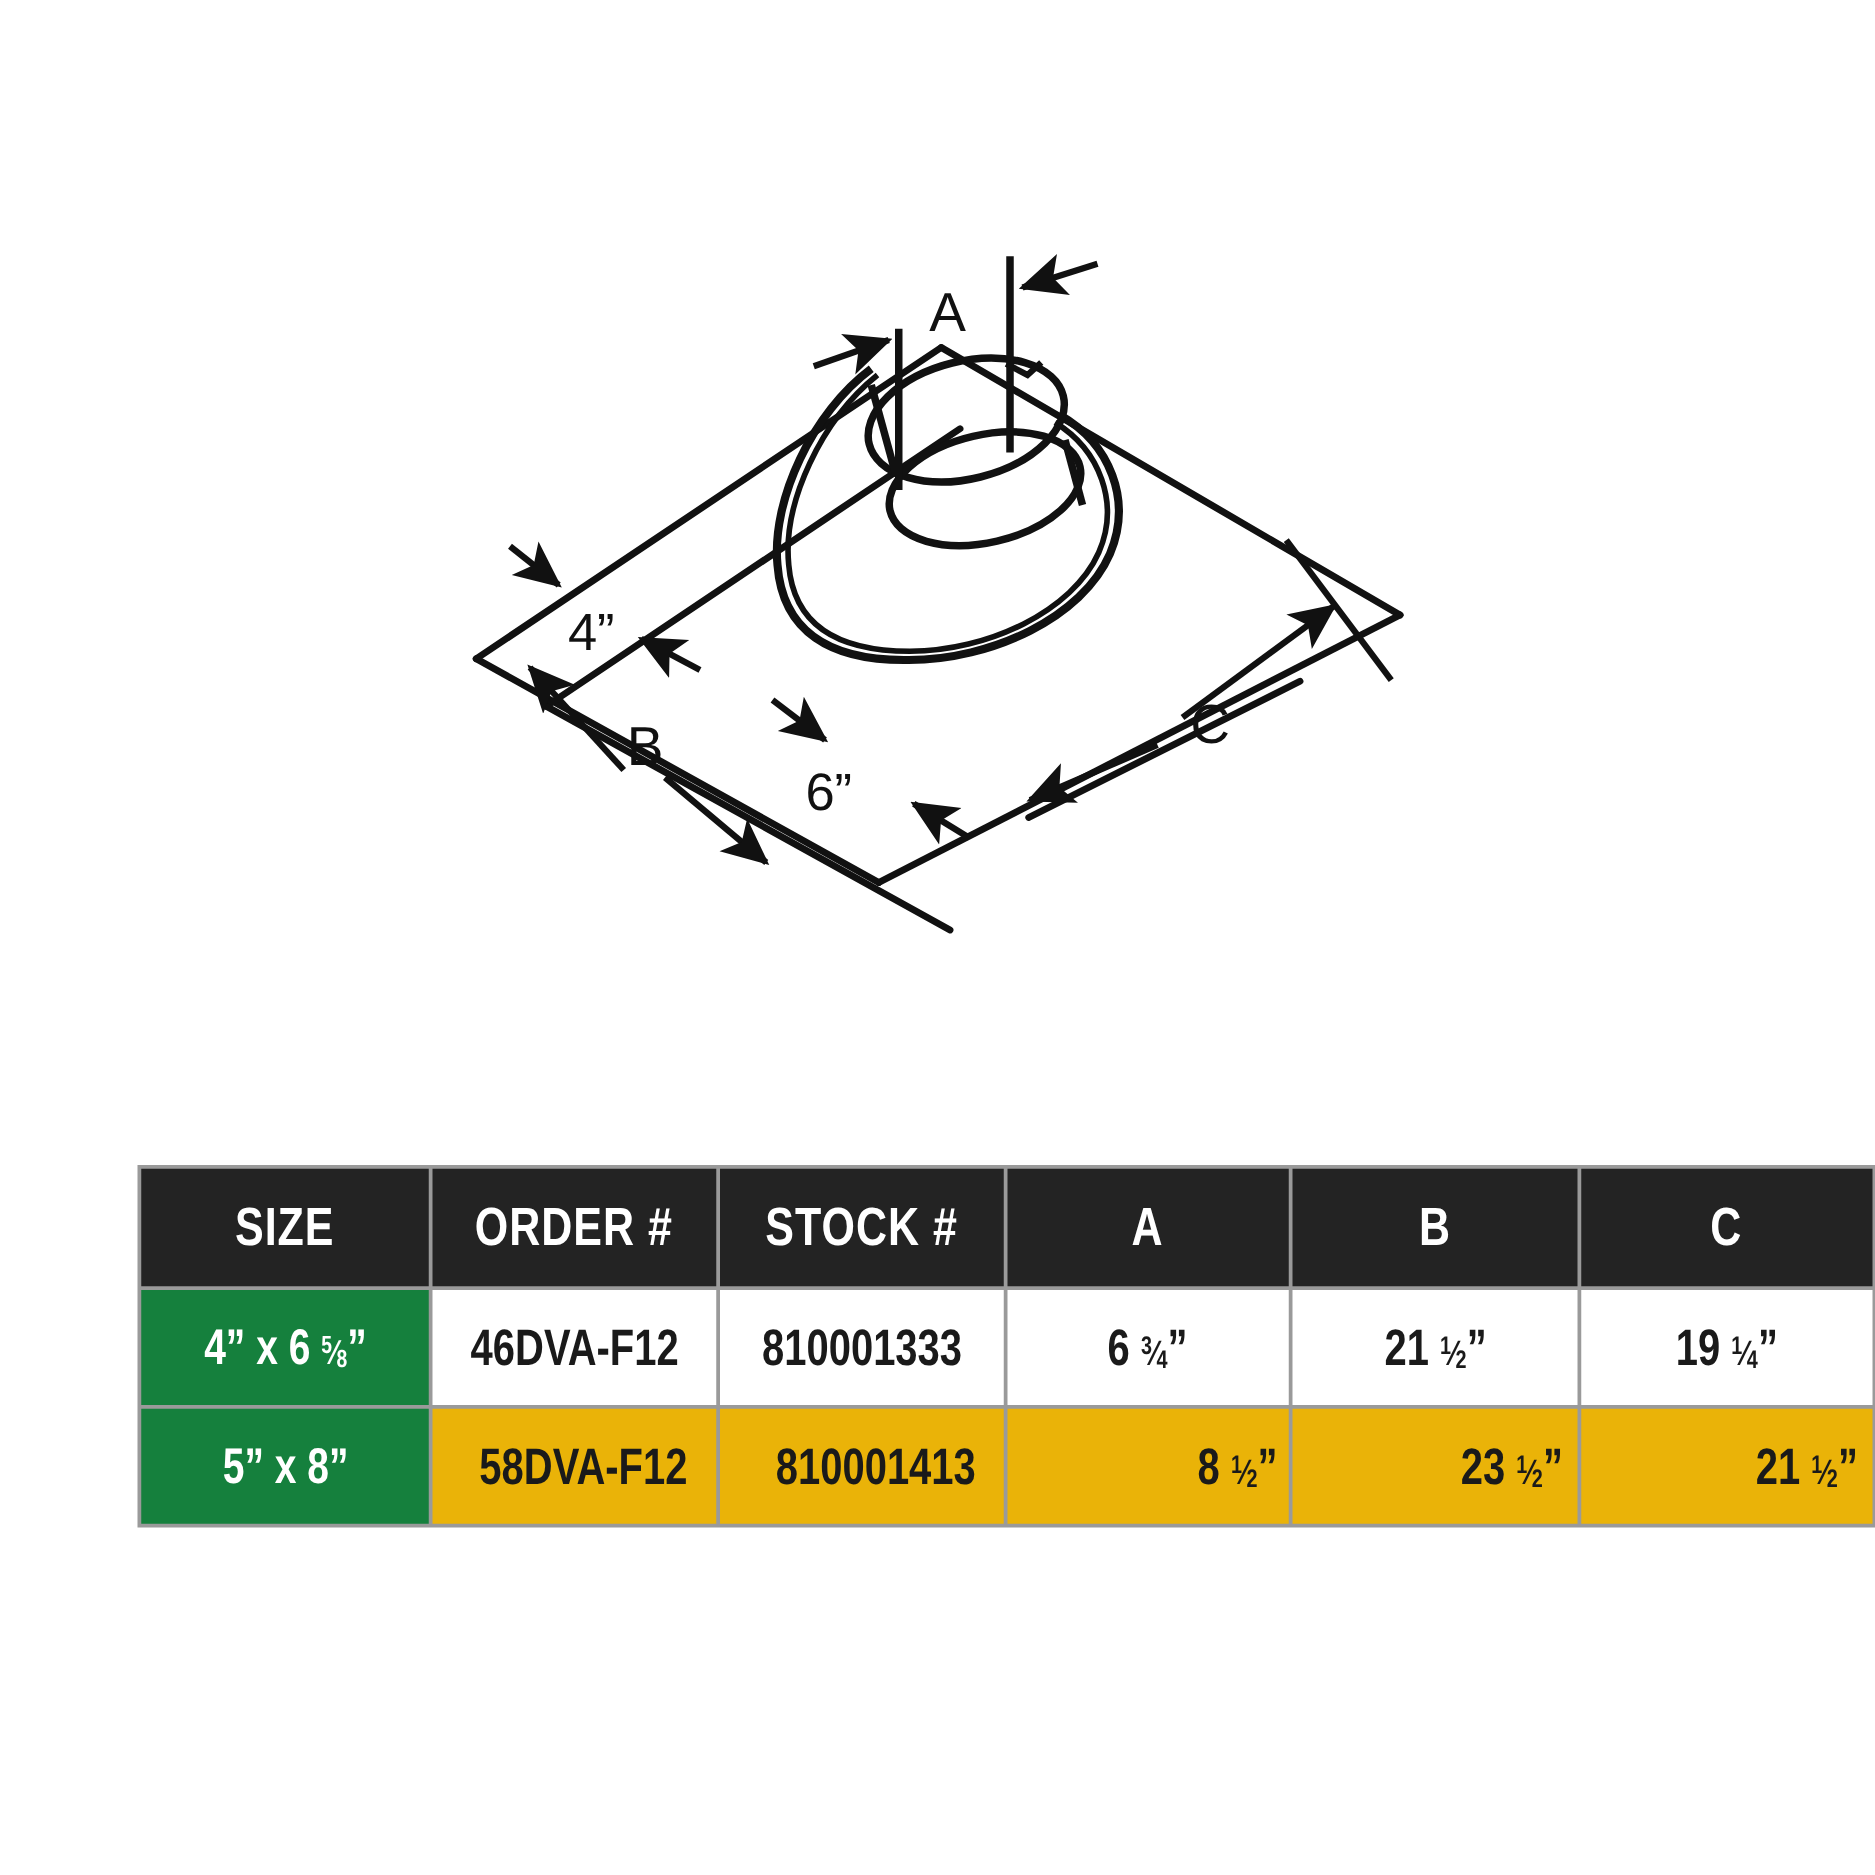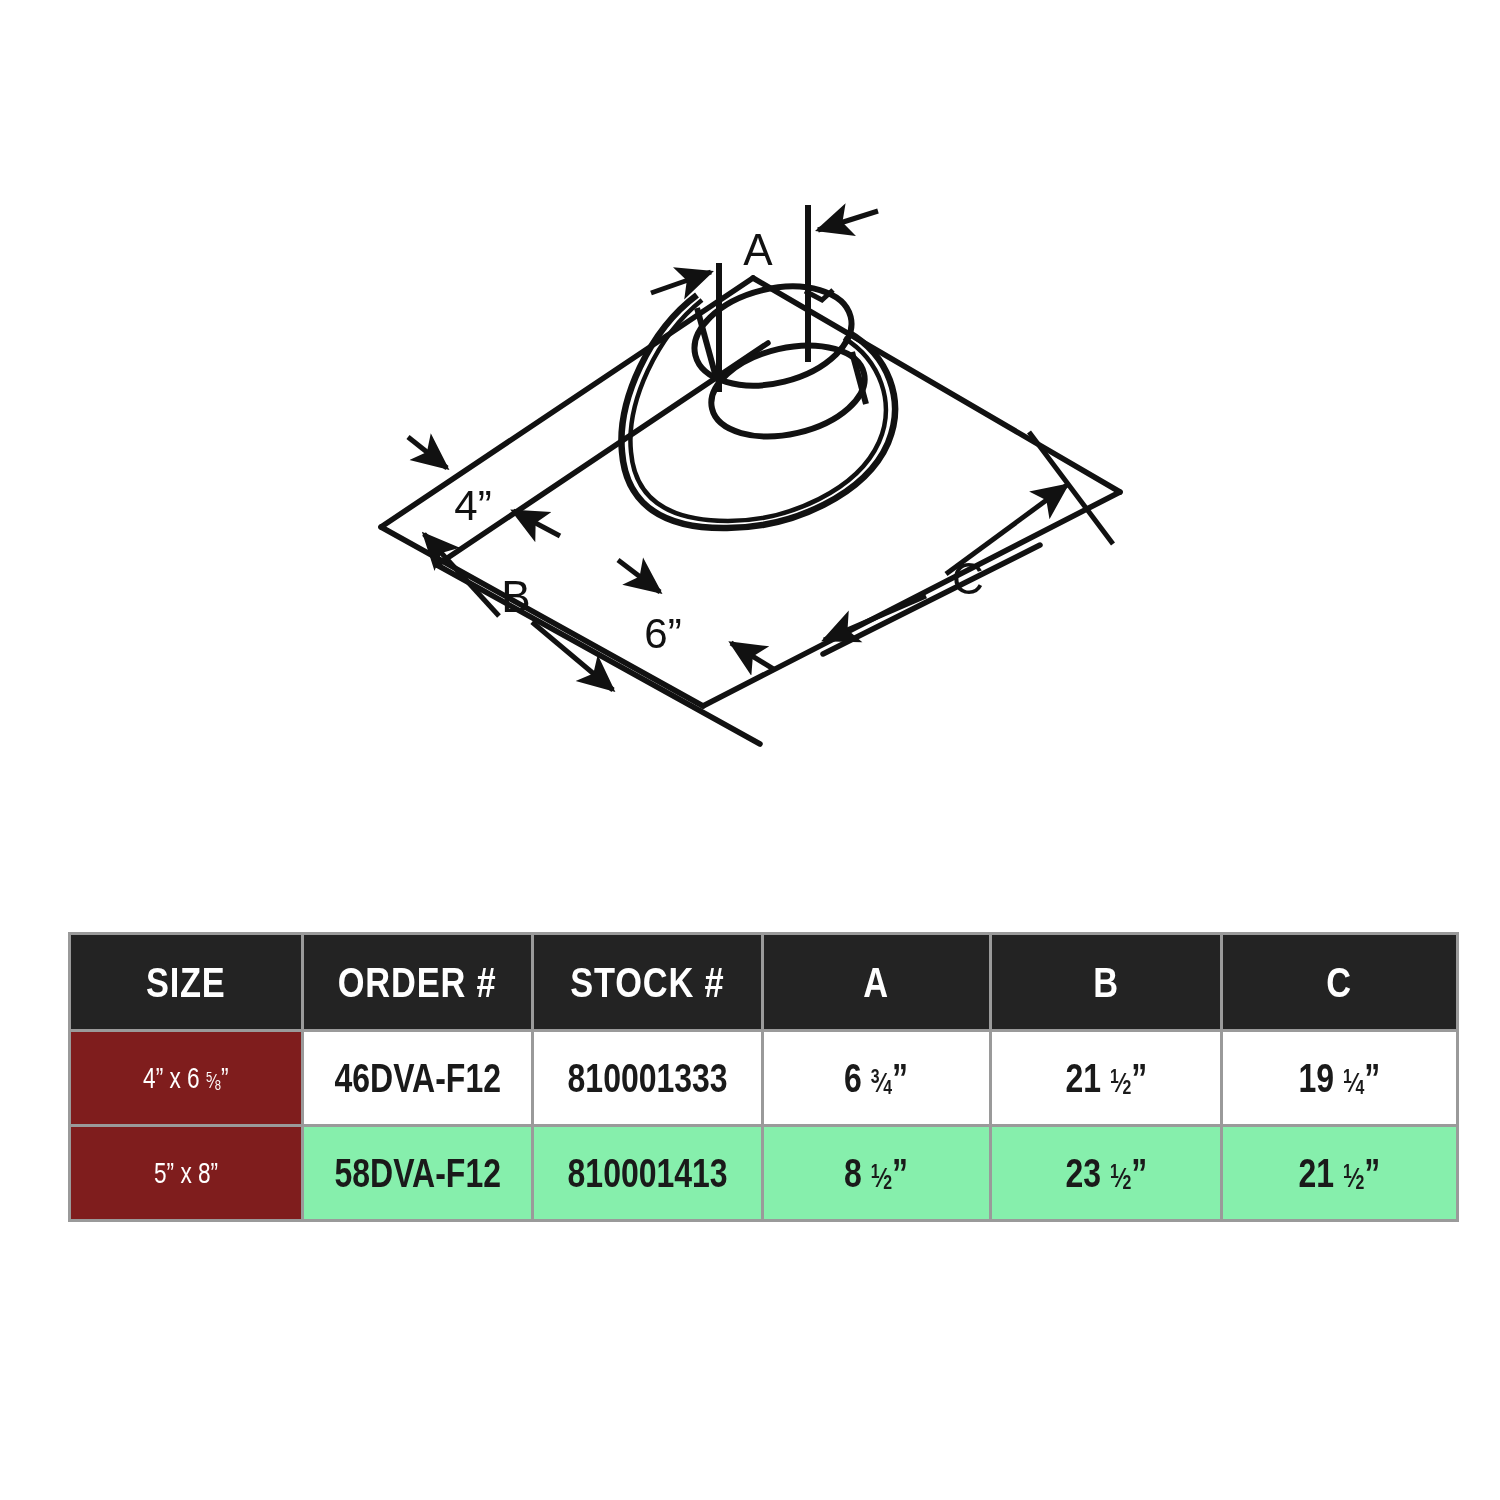--- a/index.html
+++ b/index.html
@@ -44,20 +44,21 @@
     top: 932px;
     width: 1370px;
   }
   table.spec {
     border-collapse: separate;
     border-spacing: 3px;
     width: 1370px;
     table-layout: fixed;
     background: #9a9a9a;
     box-shadow: 0 0 0 0px #9a9a9a;
+    margin-left: 42px;
   }
   table.spec th,
   table.spec td {
     padding: 0;
     margin: 0;
     text-align: center;
     vertical-align: middle;
     font-family: "Liberation Sans Narrow", "Liberation Sans", sans-serif;
   }
   table.spec thead th {
@@ -72,38 +73,39 @@
   .hdr-inner {
     display: inline-block;
     transform: scaleX(0.80);
     white-space: nowrap;
   }
   table.spec thead th {
     transform: none;
   }
 
   td.size-cell {
-    background: #7f1d1d;
+    background: #15803d;
     color: #ffffff;
     height: 92px;
-    font-size: 29px;
-    font-weight: normal;
+    font-size: 40px;
+    font-weight: bold;
   }
   td.data-cell {
     height: 92px;
     font-size: 41px;
     font-weight: bold;
     color: #1a1a1a;
   }
   tr.row-odd td.data-cell {
     background: #ffffff;
     text-align: center;
   }
   tr.row-even td.data-cell {
-    background: #86efac;
+    background: #eab308;
+    text-align: right;
   }
   .cell-inner {
     display: inline-block;
     transform: scaleX(0.78);
     white-space: nowrap;
   }
   .frac {
     font-size: 0.80em;
   }
   sup.fr-n {

